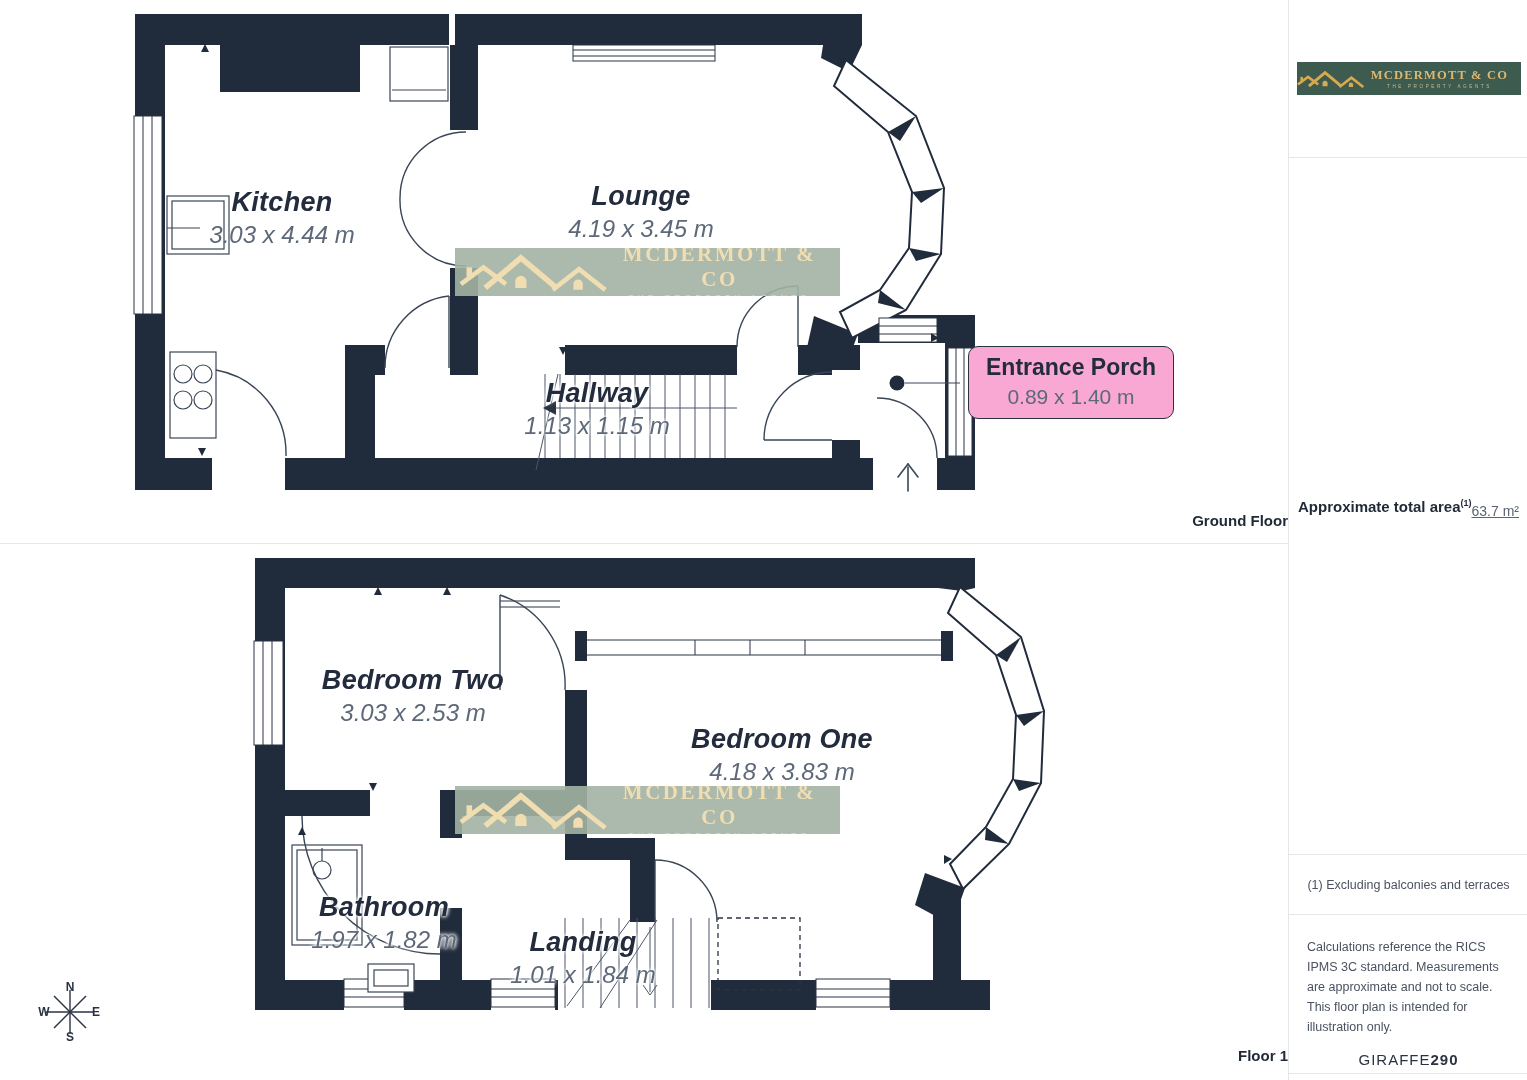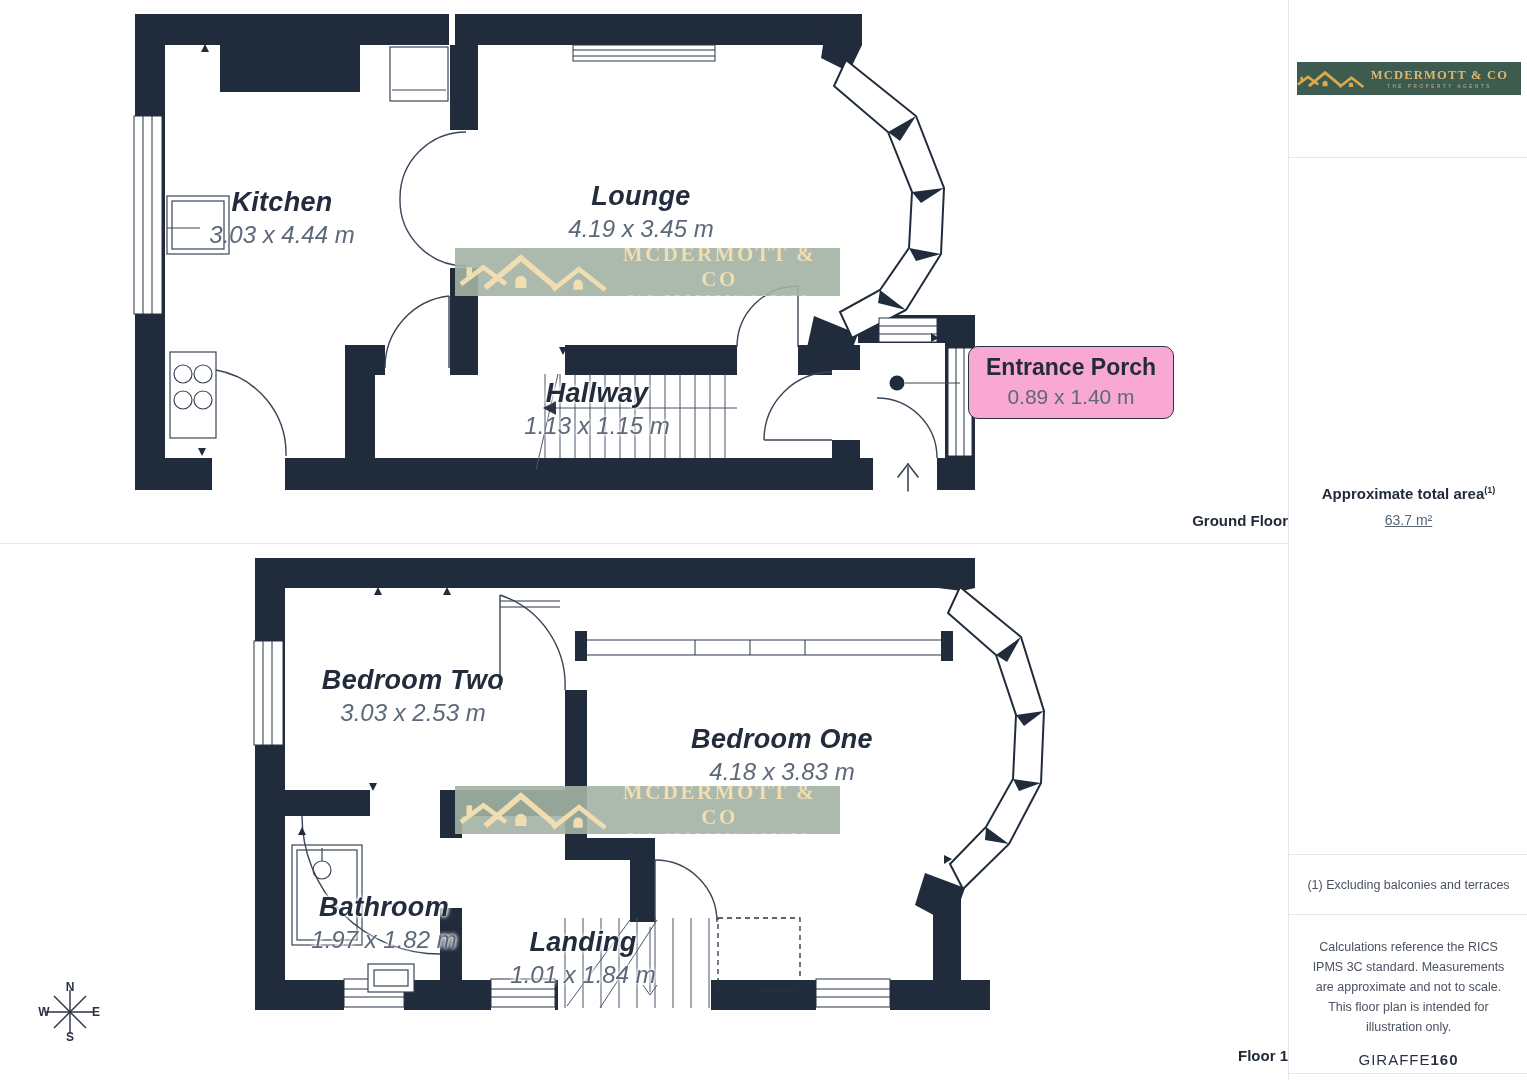--- a/index.html
+++ b/index.html
@@ -24,28 +24,28 @@
   .wm-tagline{font-size:8px;letter-spacing:4.5px;color:#e6dfc8;margin-top:1px;}
   .compass-letter{position:absolute;transform:translate(-50%,-50%);font-size:12px;font-weight:700;color:#2a3342;}
   
   .sidebar{position:absolute;left:1288px;top:0;width:239px;height:1080px;background:#fff;border-left:1px solid #e4e6ea;}
   .sb-section{border-bottom:1px solid #e4e6ea;box-sizing:border-box;}
   .sb-logo-section{height:158px;display:flex;align-items:center;justify-content:center;}
   .logo-banner{width:224px;height:33px;background:#3e5b50;display:flex;align-items:center;overflow:hidden;}
   .lg-text{flex:1;text-align:center;padding-right:6px;}
   .lg-brand{font-family:"Liberation Serif",serif;font-weight:700;font-size:12.5px;letter-spacing:1.2px;color:#d9b873;}
   .lg-tagline{font-size:4.6px;letter-spacing:2.6px;color:#c9ba8d;margin-top:1px;}
-  .sb-area-section{height:697px;display:flex;flex-direction:column;align-items:center;justify-content:center;}
+  .sb-area-section{height:697px;display:flex;flex-direction:row;align-items:center;justify-content:center;}
   .area-label{font-size:15px;font-weight:700;color:#1f2937;}
   .area-label sup{font-size:9px;}
   .area-value{font-size:14px;color:#5a6472;margin-top:10px;text-decoration:underline;}
   .sb-footnote-section{height:60px;display:flex;align-items:center;justify-content:center;}
   .sb-footnote-section p{margin:0;font-size:12.5px;color:#4a5260;text-align:center;}
   .sb-disclaimer-section{height:159px;padding:22px 18px 0;}
-  .sb-disclaimer-section p{margin:0;font-size:12.5px;color:#4a5260;text-align:center;line-height:1.6;}
+  .sb-disclaimer-section p{margin:0;font-size:12.5px;color:#4a5260;line-height:1.6;}
   .giraffe{margin-top:14px;text-align:center;font-size:15px;color:#2b3342;letter-spacing:1px;}
   .giraffe b{font-weight:700;}
 </style>
 </head>
 <body>
 
 <div class="stage">
 
   <svg class="plan-svg" style="top:0" width="1288" height="543" viewBox="0 0 1288 543">
     <g fill="#202b3b" stroke="none">
@@ -381,17 +381,17 @@
     </div>
     <div class="sb-section sb-area-section">
       <div class="area-label"><span>Approximate total area</span><sup>(1)</sup></div>
       <div class="area-value">63.7 m²</div>
     </div>
     <div class="sb-section sb-footnote-section">
       <p>(1) Excluding balconies and terraces</p>
     </div>
     <div class="sb-section sb-disclaimer-section">
       <p>Calculations reference the RICS IPMS 3C standard. Measurements are approximate and not to scale. This floor plan is intended for illustration only.</p>
-      <div class="giraffe"><span>GIRAFFE</span><b>160</b></div>
+      <div class="giraffe"><span>GIRAFFE</span><b>290</b></div>
     </div>
   </aside>
 
 </div>
 
 </body></html>

